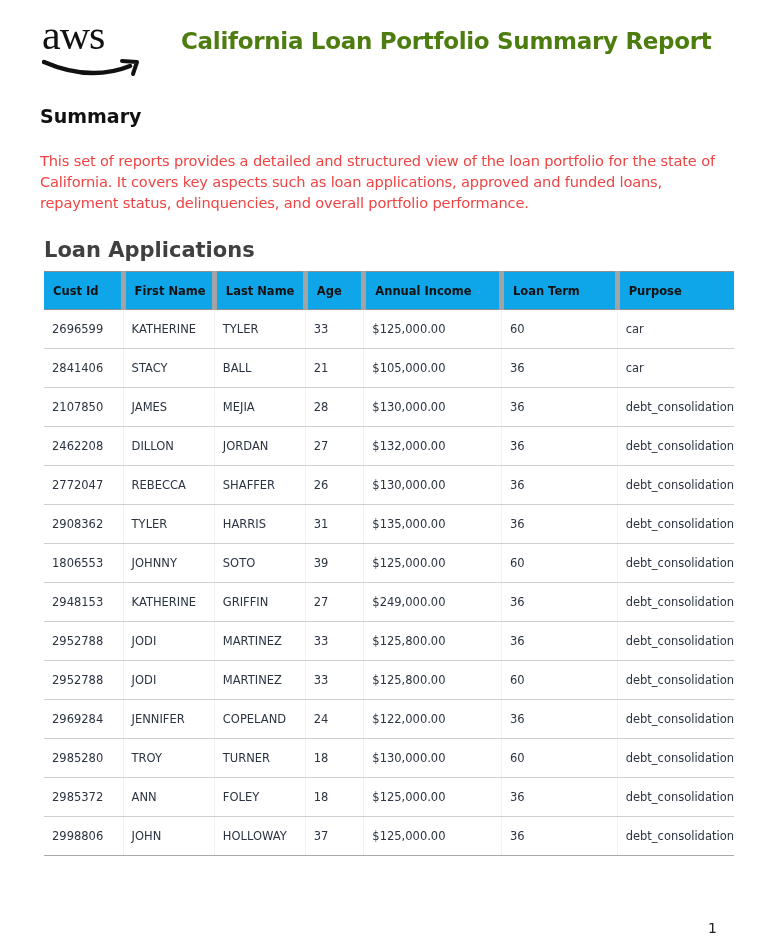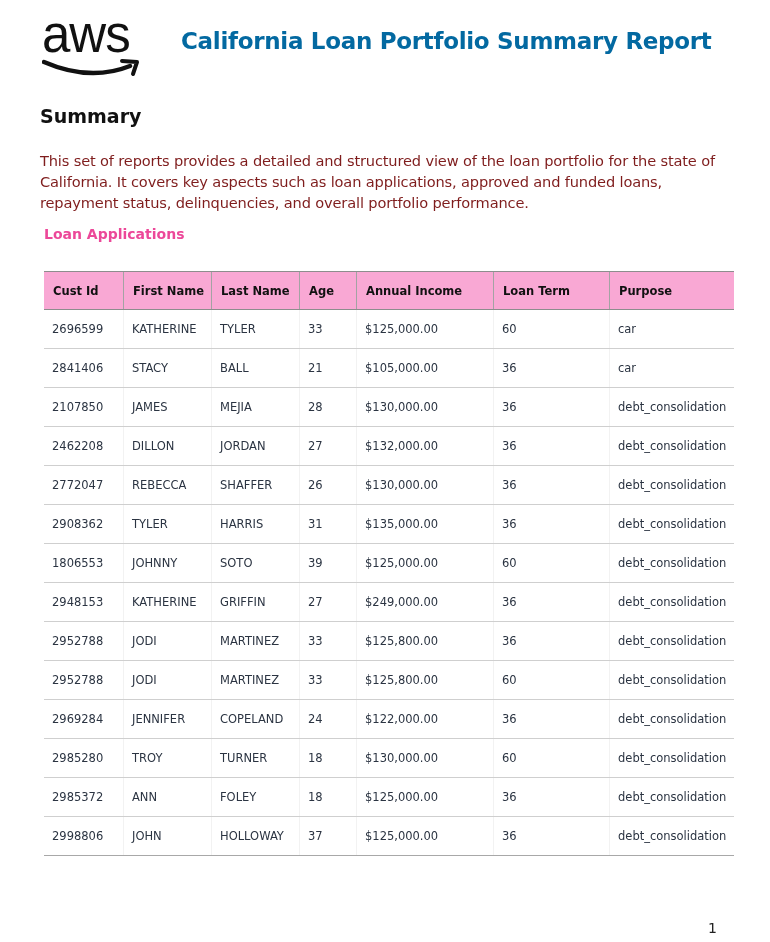--- a/index.html
+++ b/index.html
@@ -19,88 +19,88 @@
     position: absolute;
     left: 42px;
     top: 14px;
     width: 100px;
     height: 64px;
   }
   .logo .logo-text {
     position: absolute;
     left: 0;
     top: -4px;
-    font-family: Liberation Sans, sans-serif;
-    font-size: 51px;
+    font-family: Liberation Serif, serif;
+    font-size: 42px;
     letter-spacing: -1px;
     color: #111;
     line-height: 50px;
   }
   .logo svg {
     position: absolute;
     left: 0;
     top: 44px;
   }
   .report-title {
     position: absolute;
     left: 181px;
     top: 28px;
     font-size: 23px;
     font-weight: bold;
-    color: #0369a1;
+    color: #4d7c0f;
     letter-spacing: -0.3px;
     white-space: nowrap;
   }
   .summary-heading {
     position: absolute;
     left: 40px;
     top: 105px;
     font-size: 19px;
     font-weight: bold;
     color: #111;
   }
   .summary-text {
     position: absolute;
     left: 40px;
     top: 150px;
     width: 680px;
     font-size: 14.6px;
     line-height: 21px;
-    color: #7f1d1d;
+    color: #ef4444;
     letter-spacing: -0.15px;
   }
   .section-title {
     position: absolute;
     left: 44px;
-    top: 226px;
-    font-size: 14px;
-    font-weight: bold;
-    color: #ec4899;
+    top: 238px;
+    font-size: 21px;
+    font-weight: bold;
+    color: #404040;
   }
   table.apps {
     position: absolute;
     left: 44px;
     top: 271px;
     width: 690px;
     border-collapse: collapse;
     font-size: 11.5px;
     color: #2b3442;
   }
   table.apps thead tr {
-    background: #f9a8d4;
+    background: #0ea5e9;
   }
   table.apps th {
     height: 37px;
     text-align: left;
     font-weight: bold;
     color: #111;
     padding: 0 0 0 9px;
     border-top: 1.5px solid #8d8d8d;
     border-bottom: 1.5px solid #8d8d8d;
-    border-left: 1px solid #a3a3a3;
+    border-left: 5px solid #a3a3a3;
     white-space: nowrap;
   }
   table.apps td {
     height: 38px;
     padding: 0 0 0 8px;
     border-bottom: 1px solid #cfcfcf;
     border-left: 1px solid #f2f2f2;
     white-space: nowrap;
   }
   table.apps th:first-child, table.apps td:first-child {

